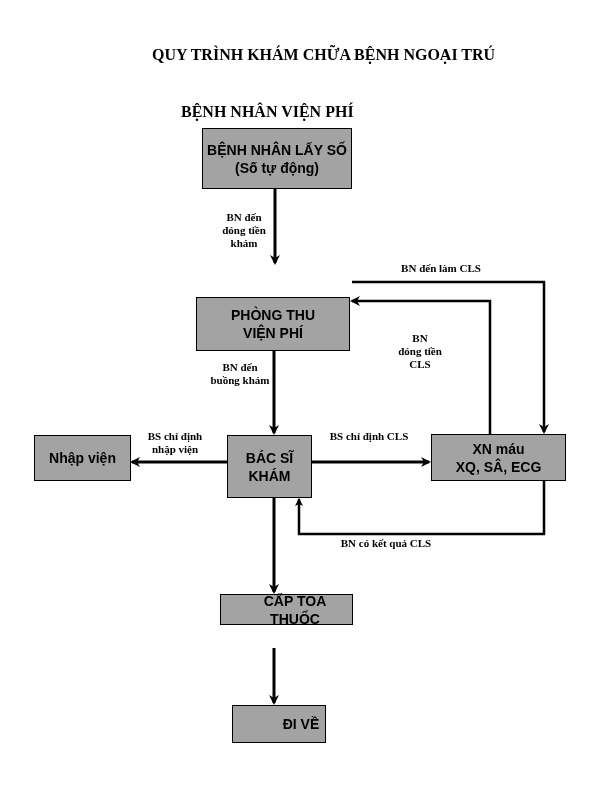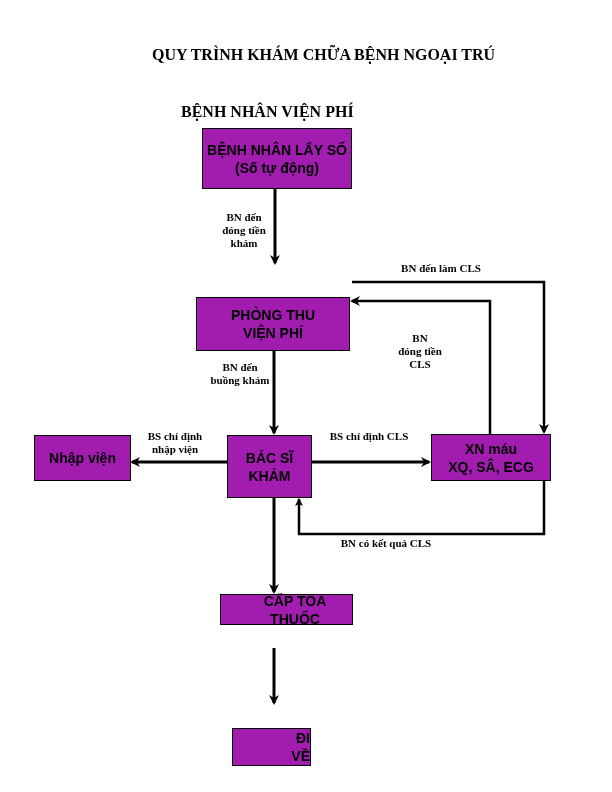--- a/index.html
+++ b/index.html
@@ -2,24 +2,24 @@
 <html><head>
 <meta charset="utf-8">
 <style>
   html, body { margin: 0; padding: 0; background: #ffffff; }
   body { width: 612px; height: 792px; position: relative; overflow: hidden; }
   .title {
     position: absolute; font-family: "Liberation Serif", serif; font-weight: bold;
     font-size: 16px; color: #000; white-space: nowrap; line-height: 18px;
   }
   .box {
-    position: absolute; border: 1.5px solid #000; background: #a21caf; box-sizing: border-box;
+    position: absolute; border: 1.5px solid #000; background: #a3a3a3; box-sizing: border-box;
     display: flex; flex-direction: column; align-items: center; justify-content: center;
     font-family: "Liberation Sans", sans-serif; font-weight: bold; font-size: 14px;
-    color: #000; text-align: right; line-height: 18px;
+    color: #000; text-align: left; line-height: 18px;
   }
   .lbl {
     position: absolute; font-family: "Liberation Serif", serif; font-weight: bold;
     font-size: 11px; color: #000; text-align: center; line-height: 13px; white-space: nowrap;
   }
   svg.lines { position: absolute; left: 0; top: 0; }
 </style>
 </head>
 <body>
 
@@ -67,31 +67,31 @@
 
 <div class="box" style="left:34px; top:435px; width:97px; height:46px;">
   <span>Nhập viện</span>
 </div>
 
 <div class="box" style="left:227px; top:435px; width:85px; height:63px;">
   <span>BÁC SĨ</span>
   <span>KHÁM</span>
 </div>
 
-<div class="box" style="left:431px; top:434px; width:120px; height:47px;">
+<div class="box" style="left:431px; top:434px; width:135px; height:47px;">
   <span>XN máu</span>
   <span>XQ, SÂ, ECG</span>
 </div>
 
 <div class="box" style="left:220px; top:594px; width:133px; height:31px;padding-left:17px;">
   <span>CẤP TOA</span>
   <span>THUỐC</span>
 </div>
 
-<div class="box" style="left:232px; top:728px; width:79px; height:38px;padding-left:44px;">
+<div class="box" style="left:232px; top:705px; width:94px; height:38px;padding-left:44px;">
   <span>ĐI VỀ</span>
 </div>
 
 <div class="lbl" style="left:218px; top:211px; width:52px;">
   <div>BN đến</div>
   <div>đóng tiền</div>
   <div>khám</div>
 </div>
 
 <div class="lbl" style="left:210px; top:361px; width:60px;">

